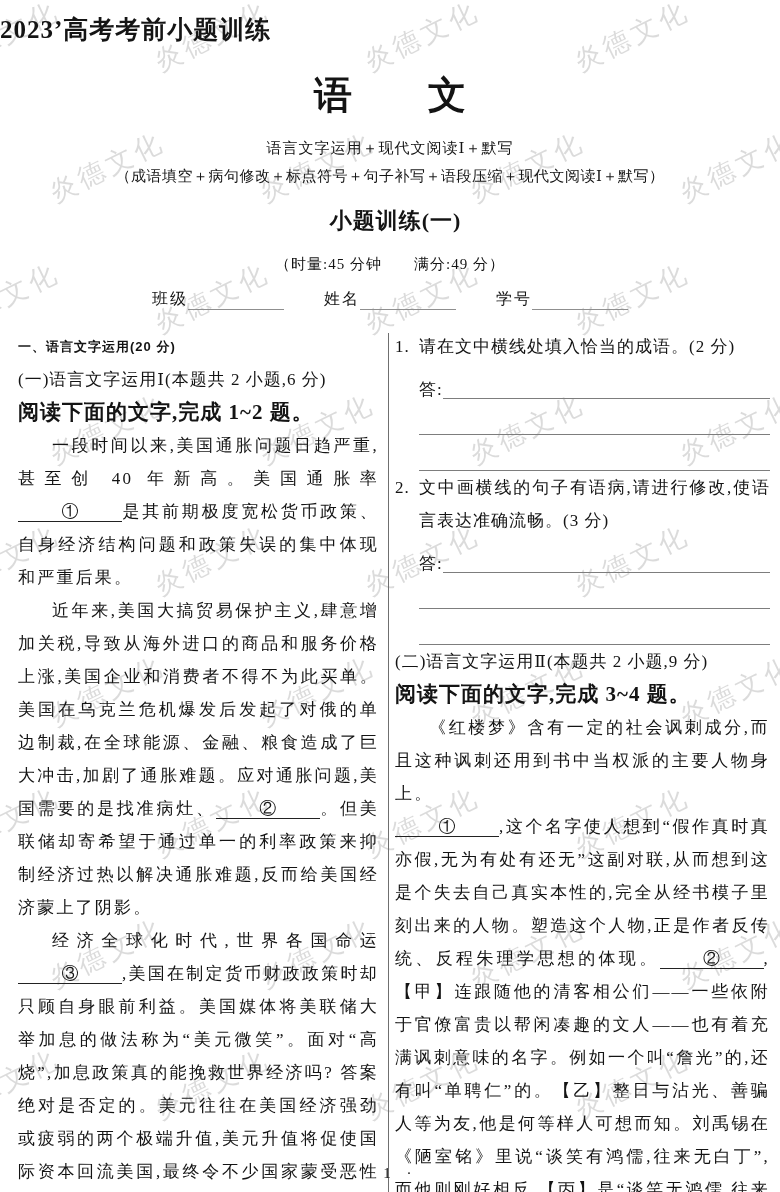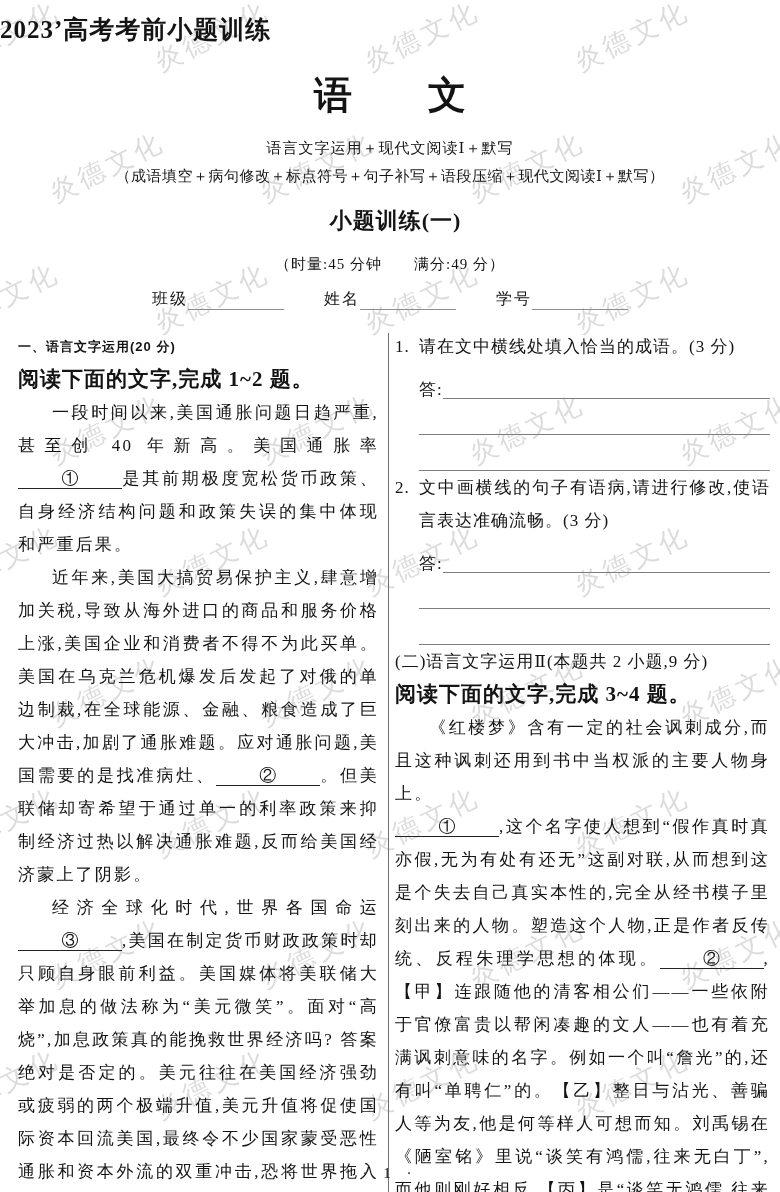--- a/index.html
+++ b/index.html
@@ -125,34 +125,35 @@
       </span>
       <span class="field">
         <span class="field-label">学号</span>
           <span class="field-line"></span>
       </span>
     </div>
 
     <div class="columns">
       <section class="col col-left">
         <div class="sec-heading">一、语言文字运用(20 分)</div>
+        <div class="sub-heading">(一)语言文字运用Ⅰ(本题共 2 小题,6 分)</div>
         <div class="instruction">阅读下面的文字,完成 1~2 题。</div>
         <div>
             <p class="para indent"><span>一段时间以来,美国通胀问题日趋严重,甚至创 40 年新高。美国通胀率</span><span class="blank">①</span><span>是其前期极度宽松货币政策、自身经济结构问题和政策失误的集中体现和严重后果。</span></p>
             <p class="para indent"><span>近年来,美国大搞贸易保护主义,肆意增加关税,导致从海外进口的商品和服务价格上涨,美国企业和消费者不得不为此买单。美国在乌克兰危机爆发后发起了对俄的单边制裁,</span><span class="uline">在全球能源、金融、粮食造成了巨大冲击,加剧了通胀难题。</span><span>应对通胀问题,美国需要的是找准病灶、</span><span class="blank">②</span><span>。但美联储却寄希望于通过单一的利率政策来抑制经济过热以解决通胀难题,反而给美国经济蒙上了阴影。</span></p>
             <p class="para indent"><span>经济全球化时代,世界各国命运</span><span class="blank">③</span><span>,美国在制定货币财政政策时却只顾自身眼前利益。美国媒体将美联储大举加息的做法称为“美元微笑”。面对“高烧”,加息政策真的能挽救世界经济吗? 答案绝对是否定的。美元往往在美国经济强劲或疲弱的两个极端升值,美元升值将促使国际资本回流美国,最终令不少国家蒙受恶性通胀和资本外流的双重冲击,恐将世界拖入更大危机。</span></p>
           </div>
       </section>
 
       <div class="divider"></div>
 
       <section class="col col-right">
         <div class="question">
           <span class="q-num">1.</span>
-          <span class="q-text">请在文中横线处填入恰当的成语。(3 分)</span>
+          <span class="q-text">请在文中横线处填入恰当的成语。(2 分)</span>
         </div>
         <div class="answers">
             <div class="answer-row">
               <span class="ans-label">答:</span>
               <span class="ans-line"></span>
             </div>
             <div class="answer-row">
               <span class="ans-line"></span>
             </div>
             <div class="answer-row">

